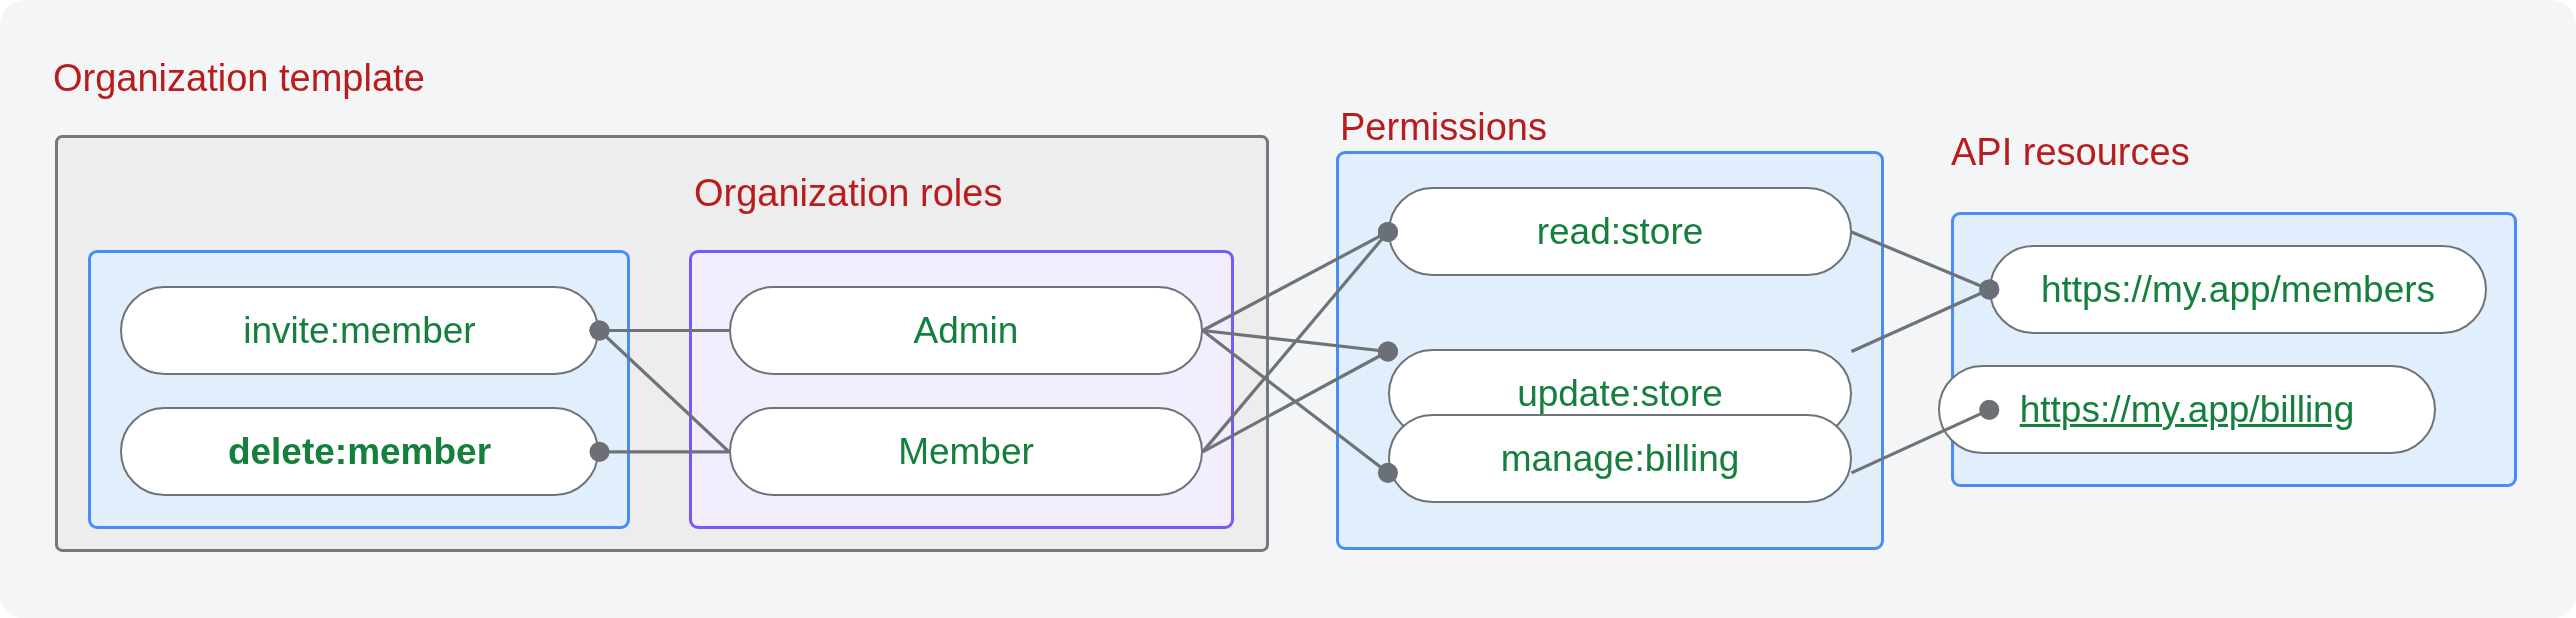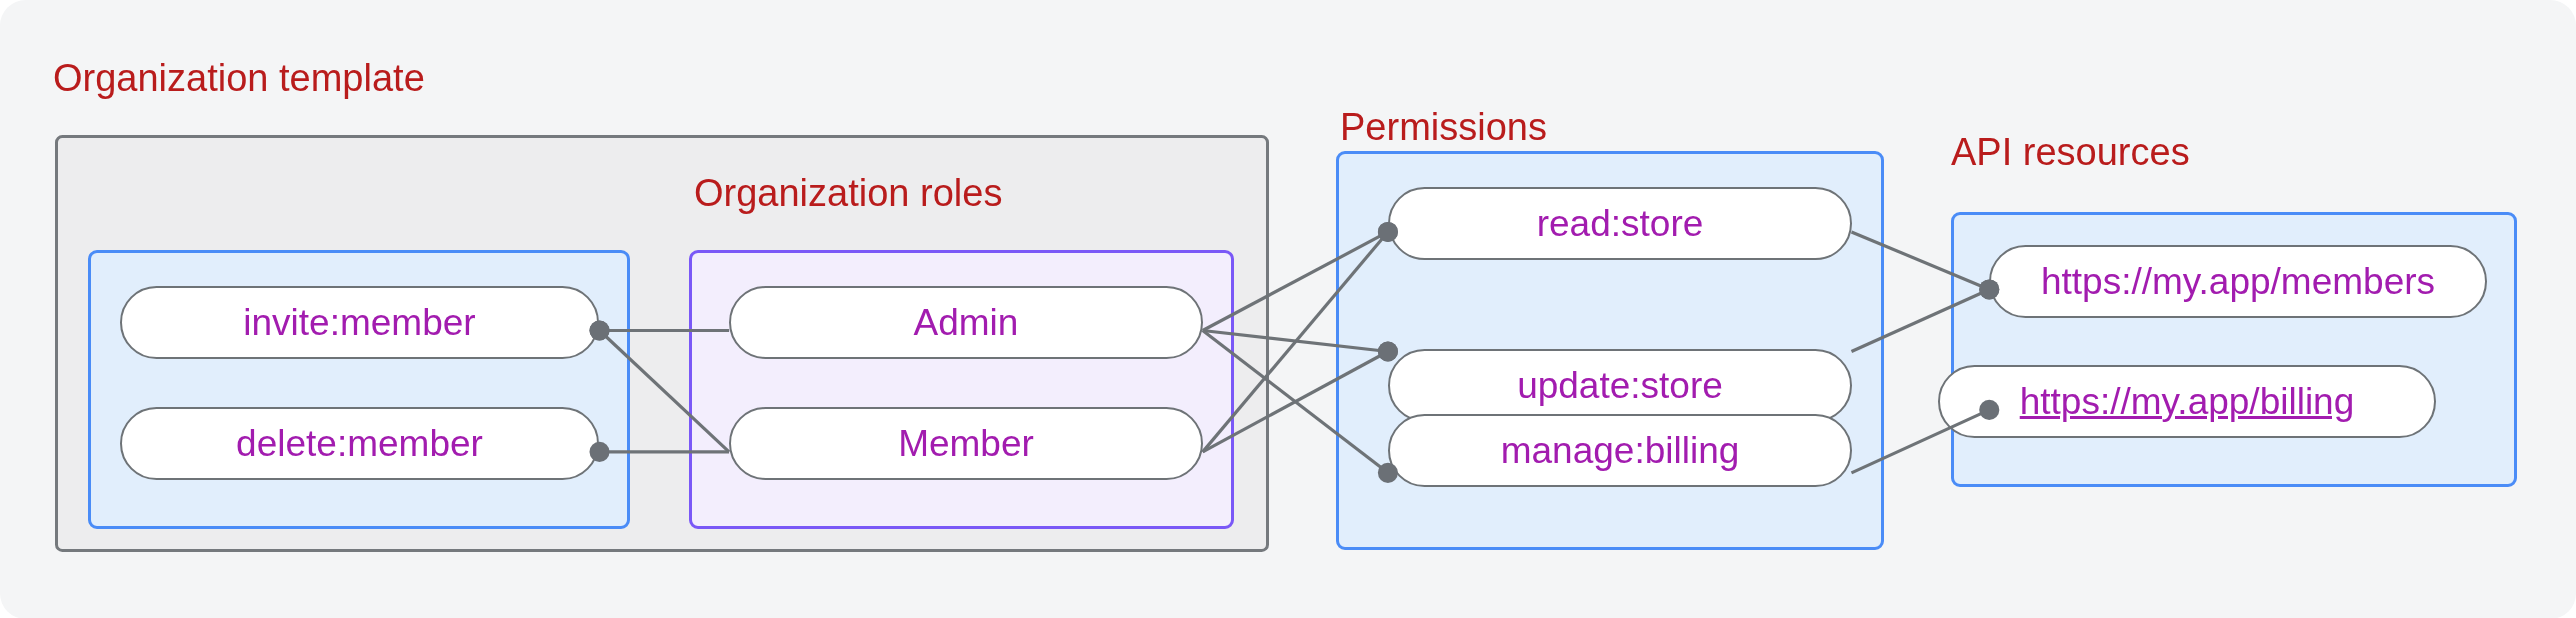--- a/index.html
+++ b/index.html
@@ -3,38 +3,38 @@
 <meta charset="utf-8">
 <style>
   html,body{margin:0;padding:0;background:#ffffff;}
   body{width:2576px;height:619px;font-family:"Liberation Sans",sans-serif;}
   .canvas{position:relative;width:2576px;height:619px;background:#f4f5f6;border-radius:25.6px;overflow:hidden;}
   .heading{position:absolute;font-size:38px;font-weight:400;color:#b91c1c;white-space:nowrap;letter-spacing:0;}
   .panel{position:absolute;box-sizing:border-box;}
   .panel-gray{background:#ededee;border:3.7px solid #75797d;border-radius:7.3px;}
   .panel-blue{background:#e1eefc;border:3.7px solid #4a8cf7;border-radius:9px;}
   .panel-purple{background:#f3eefd;border:3.7px solid #7a58f7;border-radius:9px;}
-  .pill{position:absolute;height:73px;box-sizing:border-box;background:#ffffff;border:2.7px solid #6e7377;
+  .pill{position:absolute;height:89px;box-sizing:border-box;background:#ffffff;border:2.7px solid #6e7377;
         border-radius:912px;display:flex;align-items:center;justify-content:center;
-        font-size:37px;color:#a21caf;white-space:nowrap;}
+        font-size:37px;color:#15803d;white-space:nowrap;}
   
   #box-org-template{left:55px;top:135px;width:1214px;height:417px;}
   #box-org-permissions{left:88px;top:250px;width:542px;height:279px;}
   #box-org-roles{left:689px;top:250px;width:545px;height:279px;}
   #box-permissions{left:1336px;top:151px;width:548px;height:399px;}
   #box-api{left:1951px;top:212px;width:566px;height:275px;}
   
   #h-template{left:53px;top:57px;}
   #h-org-permissions{left:87px;top:172px;}
   #h-org-roles{left:694px;top:172px;}
   #h-permissions{left:1340px;top:73px;margin-top:33px;}
   #h-api{left:1951px;top:131px;}
   
   #pill-invite{left:120px;top:286px;width:479px;}
-  #pill-delete{left:120px;top:407px;width:479px;}
+  #pill-delete{left:120px;top:407px;width:479px;font-weight:bold;}
   #pill-admin{left:729px;top:286px;width:474px;}
   #pill-member{left:729px;top:407px;width:474px;}
   #pill-read{left:1388px;top:187px;width:464px;}
   #pill-update{left:1388px;top:307px;width:464px;margin-top:42px;}
   #pill-manage{left:1388px;top:414px;width:464px;}
   #pill-members{left:1989px;top:245px;width:498px;}
   #pill-billing{left:1938px;top:365px;width:498px;text-decoration:underline;}
   #connector-layer{position:absolute;left:0;top:0;width:2576px;height:619px;pointer-events:none;}
 </style>
 </head>

